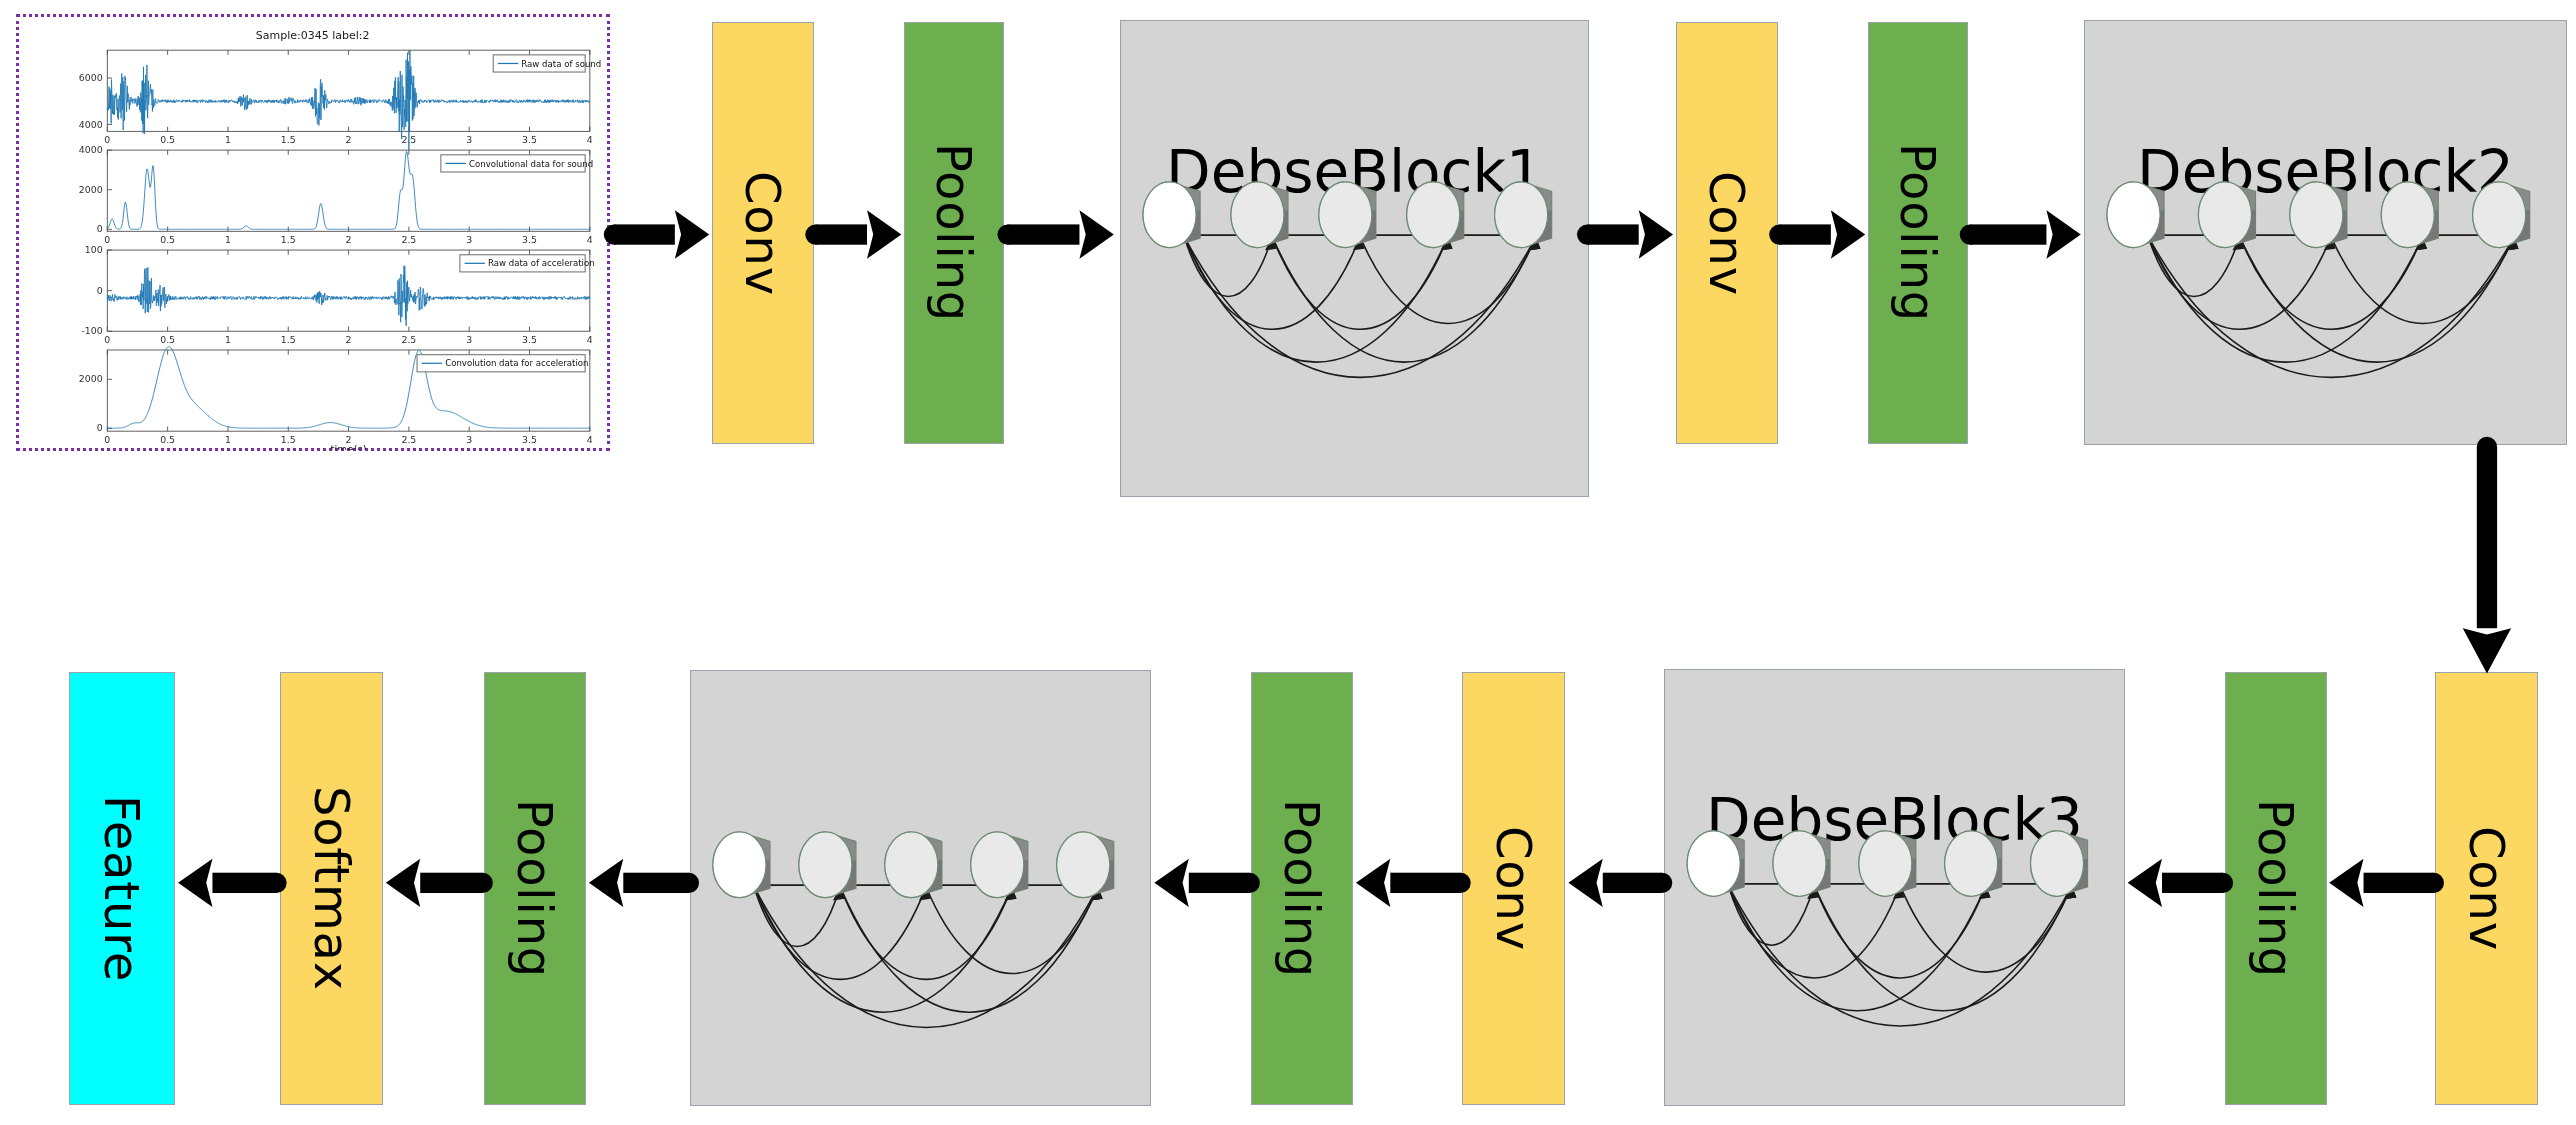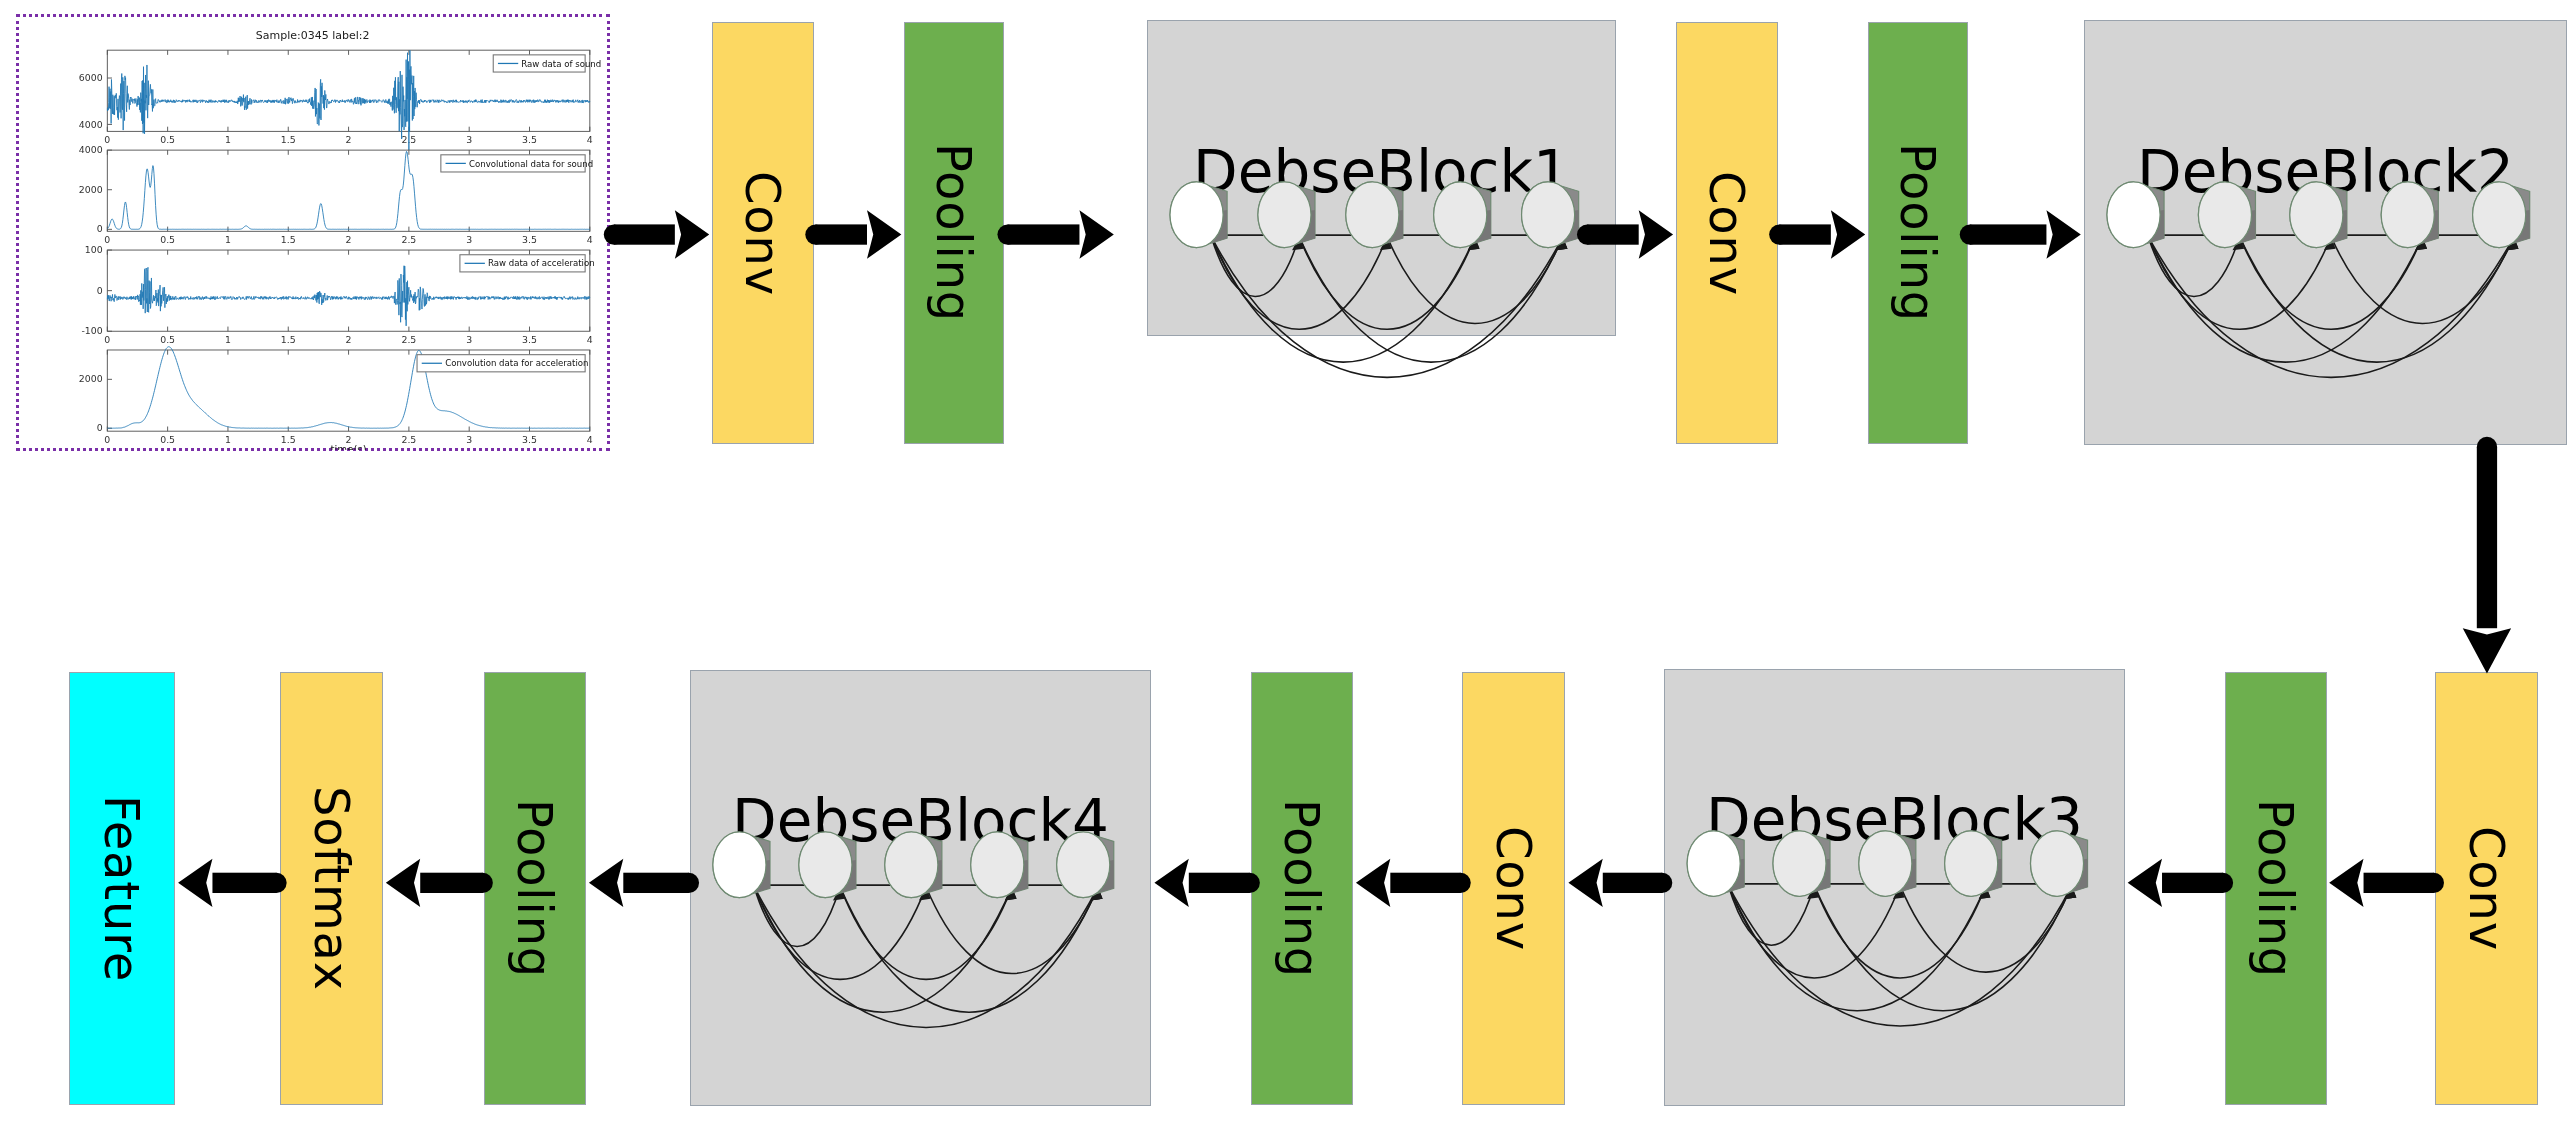--- a/index.html
+++ b/index.html
@@ -204,21 +204,21 @@
   </div>
 
   <div class="block conv" style="left:712px;top:22px;width:102px;height:422px;">
     <span class="vlabel" style="font-size:48px;">Conv</span>
   </div>
 
   <div class="block pool" style="left:904px;top:22px;width:100px;height:422px;">
     <span class="vlabel" style="font-size:48px;">Pooling</span>
   </div>
 
-  <div class="block dense" style="left:1147px;top:20.3px;width:469px;height:316px;">
+  <div class="block dense" style="left:1120px;top:20.3px;width:469px;height:477px;">
     <span class="hlabel" style="top:117px;font-size:58px;">DebseBlock1</span>
     <svg class="dg" viewBox="0 0 600 544" width="469" height="425" style="position:absolute;left:0;top:0;">
         <g>
           <line x1="82.4" y1="274.04" x2="532.4" y2="274.04" stroke="#1a1a1a" stroke-width="2" fill="none"></line>
           <path d="M 80.7 275.72 C 112.2 377.72, 161.7 378.56, 193.2 276.56" stroke="#1a1a1a" stroke-width="2" fill="none"></path>
           <polygon points="193.2,276.56 184.2,293.56 199.2,291.56" fill="#1a1a1a"></polygon>
           <path d="M 80.7 275.72 C 143.70000000000002 433.72, 242.7 434.56, 305.7 276.56" stroke="#1a1a1a" stroke-width="2" fill="none"></path>
           <polygon points="305.7,276.56 296.7,293.56 311.7,291.56" fill="#1a1a1a"></polygon>
           <path d="M 80.7 275.72 C 175.20000000000002 489.72, 323.7 490.56, 418.2 276.56" stroke="#1a1a1a" stroke-width="2" fill="none"></path>
           <polygon points="418.2,276.56 409.2,293.56 424.2,291.56" fill="#1a1a1a"></polygon>
@@ -325,21 +325,20 @@
 
   <div class="block conv" style="left:280px;top:672px;width:103px;height:433px;">
     <span class="vlabel" style="font-size:48px;">Softmax</span>
   </div>
 
   <div class="block pool" style="left:484px;top:672px;width:102px;height:433px;">
     <span class="vlabel" style="font-size:48px;">Pooling</span>
   </div>
 
   <div class="block dense" style="left:690px;top:670px;width:461px;height:436px;">
-    <span class="hlabel" style="top:116px;font-size:58px;">DebseBlock4</span>
     <svg class="dg" viewBox="0 0 590 558" width="461" height="436" style="position:absolute;left:0;top:0;">
         <g>
           <line x1="82.4" y1="274.04" x2="522.4" y2="274.04" stroke="#1a1a1a" stroke-width="2" fill="none"></line>
           <path d="M 80.7 275.72 C 111.5 377.72, 159.89999999999998 378.56, 190.7 276.56" stroke="#1a1a1a" stroke-width="2" fill="none"></path>
           <polygon points="190.7,276.56 181.7,293.56 196.7,291.56" fill="#1a1a1a"></polygon>
           <path d="M 80.7 275.72 C 142.3 433.72, 239.10000000000002 434.56, 300.7 276.56" stroke="#1a1a1a" stroke-width="2" fill="none"></path>
           <polygon points="300.7,276.56 291.7,293.56 306.7,291.56" fill="#1a1a1a"></polygon>
           <path d="M 80.7 275.72 C 173.10000000000002 489.72, 318.3 490.56, 410.7 276.56" stroke="#1a1a1a" stroke-width="2" fill="none"></path>
           <polygon points="410.7,276.56 401.7,293.56 416.7,291.56" fill="#1a1a1a"></polygon>
           <path d="M 80.7 275.72 C 203.90000000000003 515.72, 397.5 516.56, 520.7 276.56" stroke="#1a1a1a" stroke-width="2" fill="none"></path>

